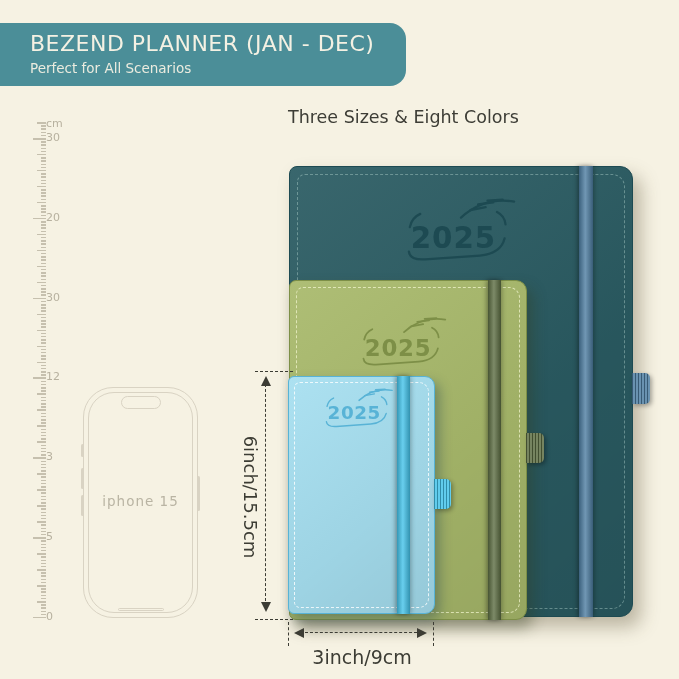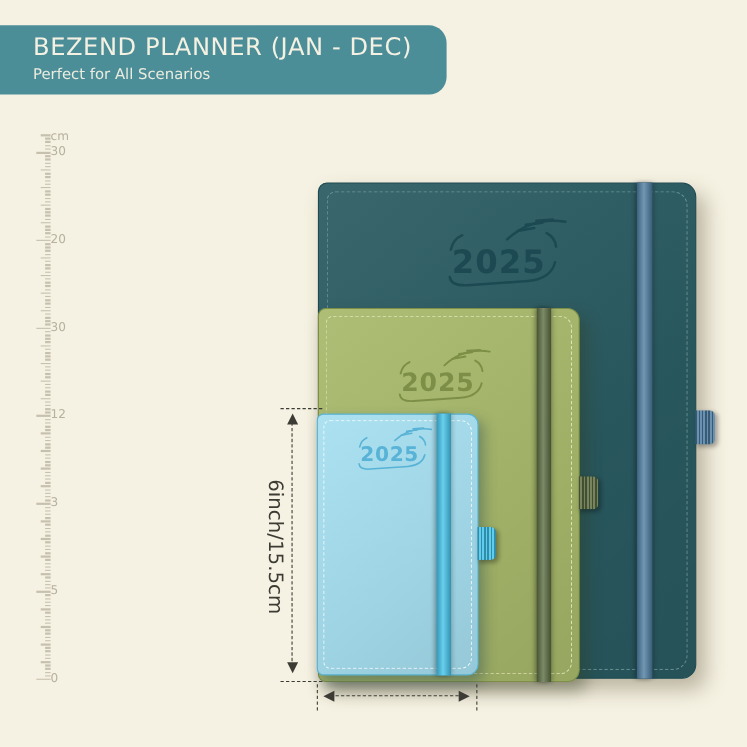--- a/index.html
+++ b/index.html
@@ -90,20 +90,21 @@
 <body>
 
 <div class="canvas" style="background-color: rgb(246, 242, 227);">
 
   <div class="banner" style="background-color: rgb(75, 142, 152); color: rgb(244, 241, 227);">
     <div class="banner-title">BEZEND PLANNER (JAN - DEC)</div>
     <div class="banner-sub">Perfect for All Scenarios</div>
   </div>
 
   <div class="headline" style="color: rgb(61, 61, 54);">
+    <div>Three Sizes &amp; Eight Colors</div>
   </div>
 
   <div class="ruler" style="--tick: #c6c0ae; --rlabel: #b7b19f;">
     <span class="runit">cm</span>
   <div class="rtick" style="top: 4.034px; width: 9px;"></div>
       <div class="rtick" style="top: 16.8068px; width: 5px;"></div>
       <div class="rtick" style="top: 13.6136px; width: 5px;"></div>
       <div class="rtick" style="top: 10.4204px; width: 5px;"></div>
       <div class="rtick" style="top: 7.2272px; width: 5px;"></div>
       <div class="rtick" style="top: 20px; width: 13px;"></div>
@@ -259,20 +260,30 @@
       <div class="rtick" style="top: 479.821px; width: 5px;"></div>
       <div class="rtick" style="top: 483.014px; width: 9px;"></div>
       <div class="rtick" style="top: 486.207px; width: 5px;"></div>
       <div class="rtick" style="top: 489.4px; width: 5px;"></div>
       <div class="rtick" style="top: 492.594px; width: 5px;"></div>
       <div class="rtick" style="top: 495.787px; width: 5px;"></div>
       <div class="rtick" style="top: 498.98px; width: 13px;"></div>
       <span class="rlab" style="top: 492.98px;">0</span>
     </div>
 
+  <div class="phone" style="--outline: #d9d3c3;">
+    <div class="phone-inner"></div>
+    <div class="island"></div>
+    <div class="phone-label">iphone 15</div>
+    <div class="pbtn action"></div>
+    <div class="pbtn vol1"></div>
+    <div class="pbtn vol2"></div>
+    <div class="pbtn power"></div>
+    <div class="phone-bar"></div>
+  </div>
 
   <div class="planner large" style="--cover: #2a5b62; --emboss: #1d4a52; --elastic: #4d7da1; --stitch: rgba(178,210,205,0.45);">
     <div class="stitch"></div>
     <div class="elastic"></div>
     <div class="pen-loop"></div>
     <div class="logo">
       <svg viewBox="0 0 132 76">
         <path d="M66,26 Q90,4 122,9"></path>
         <path d="M76,18 L92,15 M84,12 L100,10 M94,8 L110,7"></path>
         <path d="M12,36 Q14,26 23,22"></path>
@@ -322,15 +333,16 @@
     <div class="dash-v" style="left:265px;top:384px;height:222px;"></div>
     <div class="arr down" style="left:261px;top:602px;"></div>
     <div class="dash-h" style="left:255px;top:619px;width:38px;"></div>
     <div class="dim-label-v">6inch/15.5cm</div>
 
     <div class="dash-v" style="left:288px;top:622px;height:24px;"></div>
     <div class="dash-v" style="left:433px;top:622px;height:24px;"></div>
     <div class="arr left" style="left:294px;top:628px;"></div>
     <div class="dash-h" style="left:305px;top:632px;width:112px;"></div>
     <div class="arr right" style="left:417px;top:628px;"></div>
+    <div class="dim-label-h">3inch/9cm</div>
   </div>
 
 </div>
 
 </body></html>

